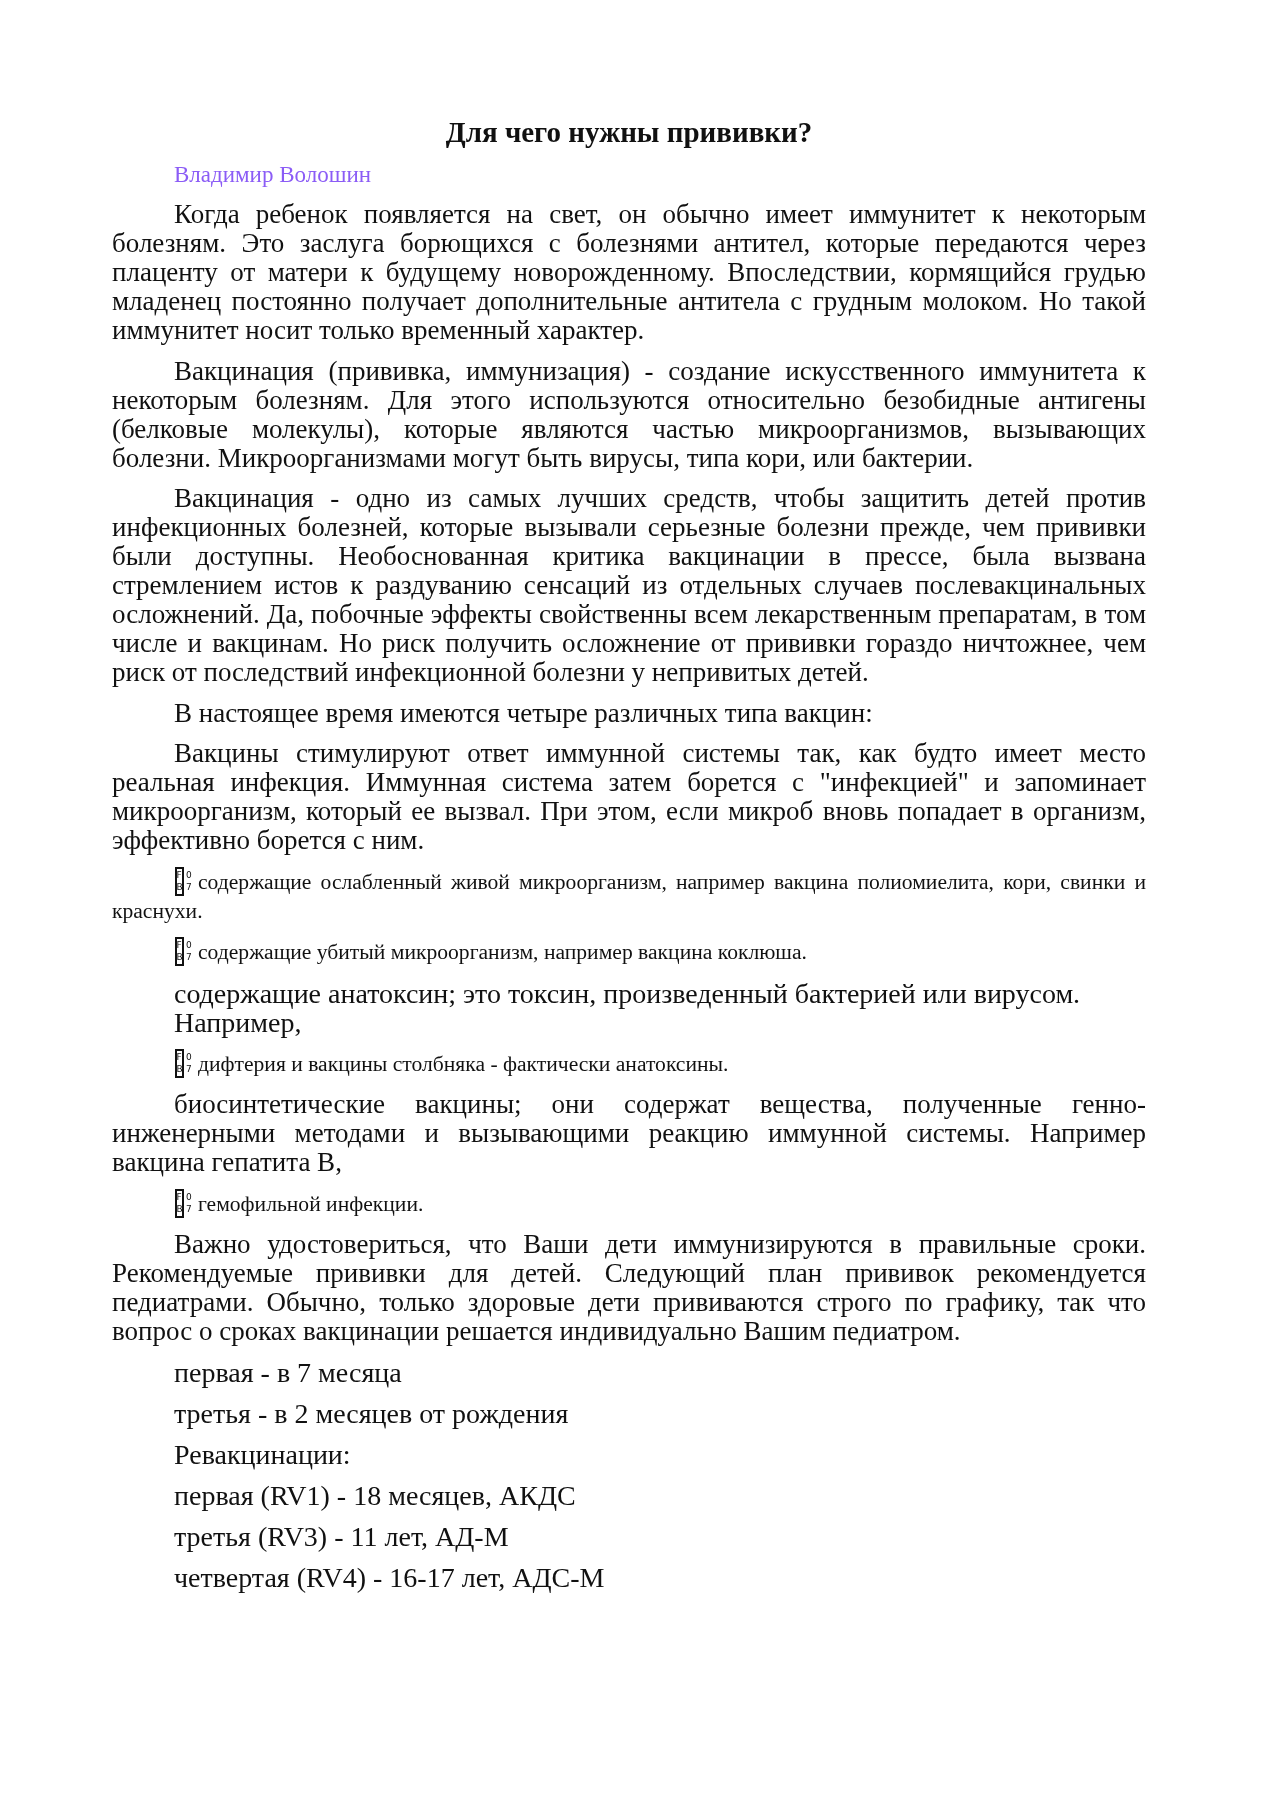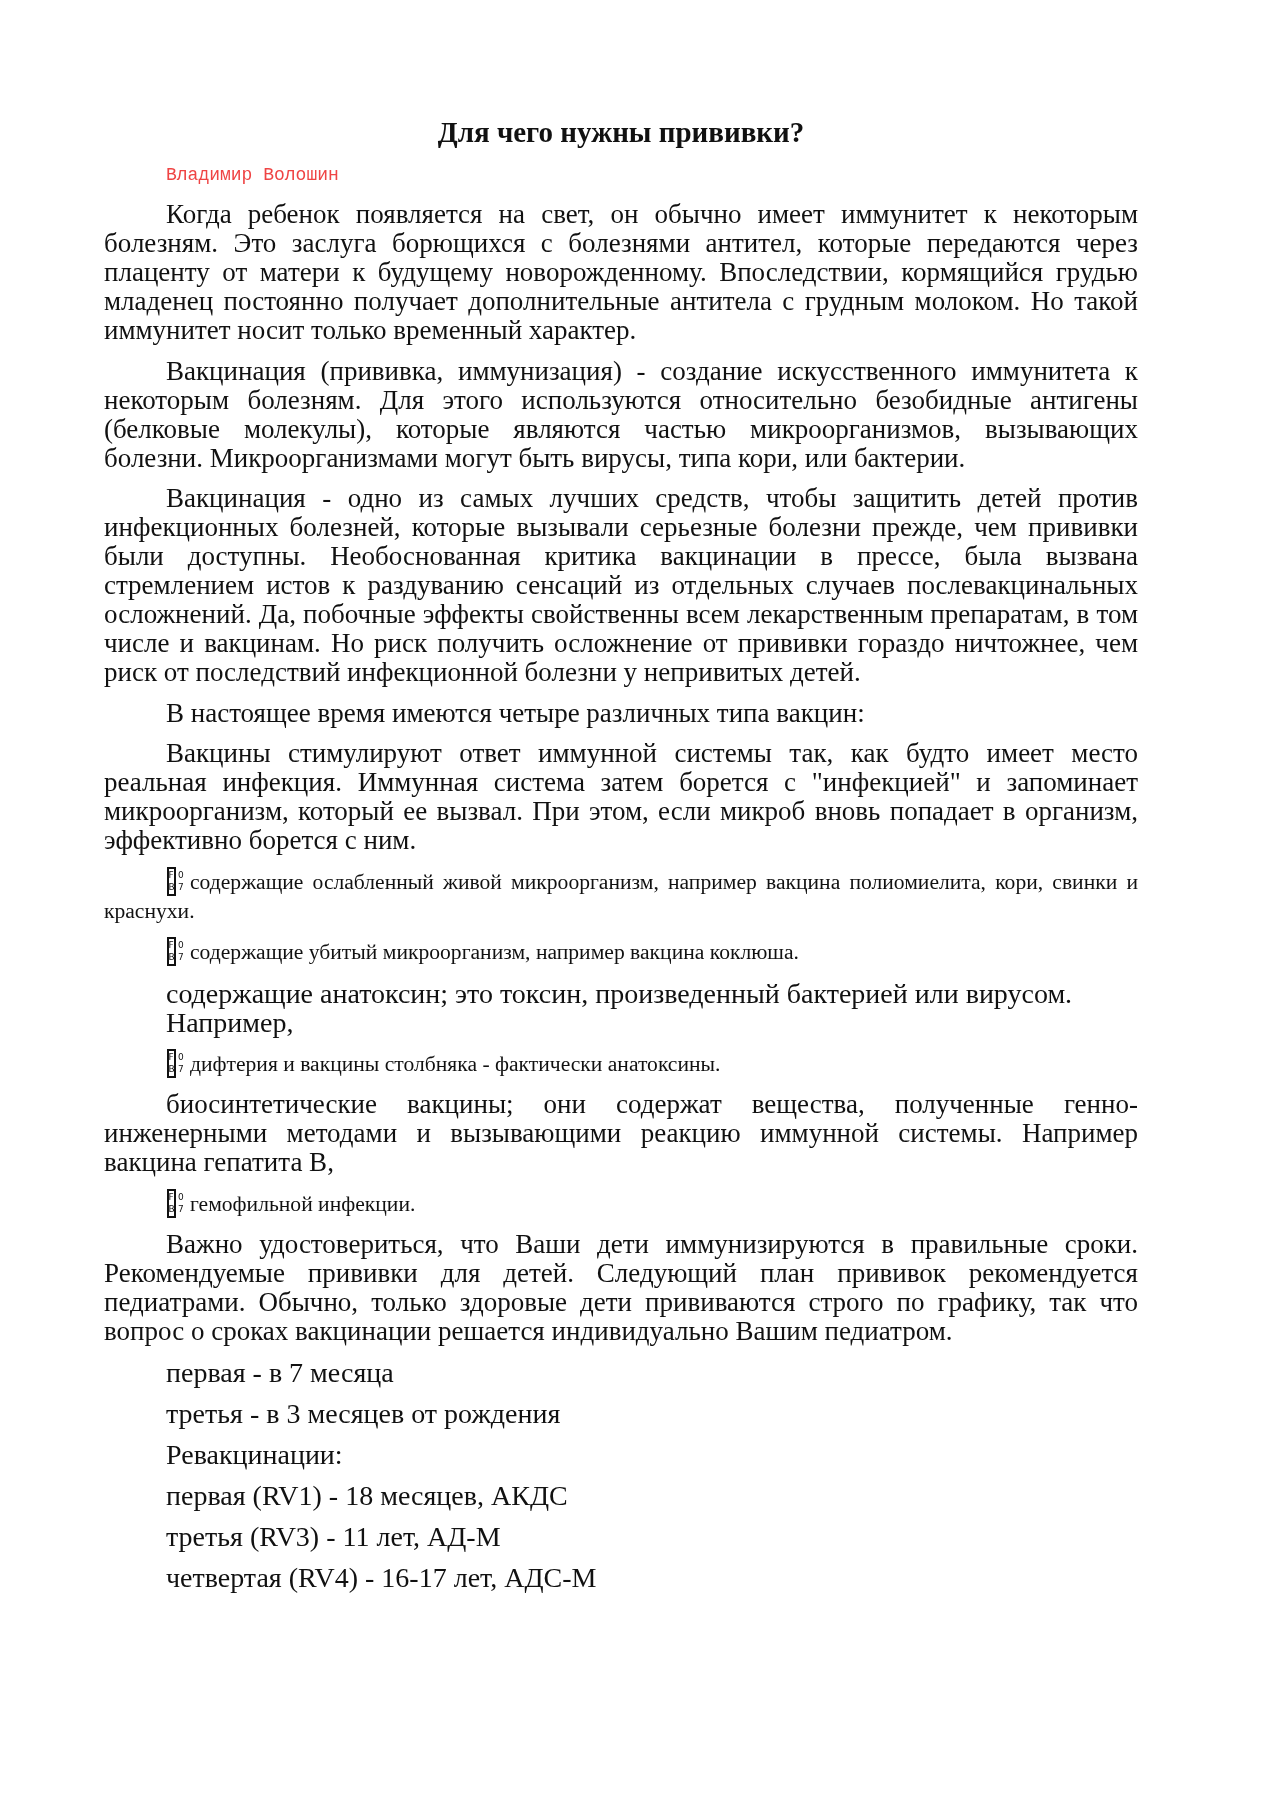--- a/index.html
+++ b/index.html
@@ -9,41 +9,41 @@
     }
     body {
       width: 1280px;
       height: 1811px;
       position: relative;
       overflow: hidden;
       color: #111111;
     }
     .page {
       position: absolute;
-      left: 104px;
+      left: 112px;
       top: 112px;
       width: 1034px;
     }
     .title {
       font-family: "Liberation Serif", "DejaVu Serif", serif;
       font-weight: bold;
       font-size: 29px;
       line-height: 40px;
       text-align: center;
       margin: 0 0 6px 0;
       padding-left: 0;
     }
     .author {
-      font-family: Liberation Mono, monospace;
-      font-size: 18px;
+      font-family: Liberation Serif, serif;
+      font-size: 23px;
       line-height: 34px;
       margin: 0 0 8px 0;
       padding-left: 62px;
       font-weight: normal;
-      color: #ef4444;
+      color: #8b5cf6;
     }
     p.para {
       font-family: "Liberation Serif", "DejaVu Serif", serif;
       font-size: 27px;
       line-height: 29px;
       margin: 0 0 11.5px 0;
       text-align: justify;
       text-indent: 62px;
     }
     p.item {
@@ -115,19 +115,19 @@
 
   <p class="item"><span class="missing-glyph"><span class="box"></span><span class="hex h1">F</span><span class="hex h2">0</span><span class="hex h3">B</span><span class="hex h4">7</span></span><span>дифтерия и вакцины столбняка - фактически анатоксины.</span></p>
 
   <p class="para">биосинтетические вакцины; они содержат вещества, полученные генно-инженерными методами и вызывающими реакцию иммунной системы. Например вакцина гепатита B,</p>
 
   <p class="item"><span class="missing-glyph"><span class="box"></span><span class="hex h1">F</span><span class="hex h2">0</span><span class="hex h3">B</span><span class="hex h4">7</span></span><span>гемофильной инфекции.</span></p>
 
   <p class="para">Важно удостовериться, что Ваши дети иммунизируются в правильные сроки. Рекомендуемые прививки для детей. Следующий план прививок рекомендуется педиатрами. Обычно, только здоровые дети прививаются строго по графику, так что вопрос о сроках вакцинации решается индивидуально Вашим педиатром.</p>
 
   <p class="plain">первая - в 7 месяца</p>
-  <p class="plain">третья - в 3 месяцев от рождения</p>
+  <p class="plain">третья - в 2 месяцев от рождения</p>
   <p class="plain">Ревакцинации:</p>
   <p class="plain">первая (RV1) - 18 месяцев, АКДС</p>
   <p class="plain">третья (RV3) - 11 лет, АД-М</p>
   <p class="plain">четвертая (RV4) - 16-17 лет, АДС-М</p>
 
 </div>
 
 </body></html>

